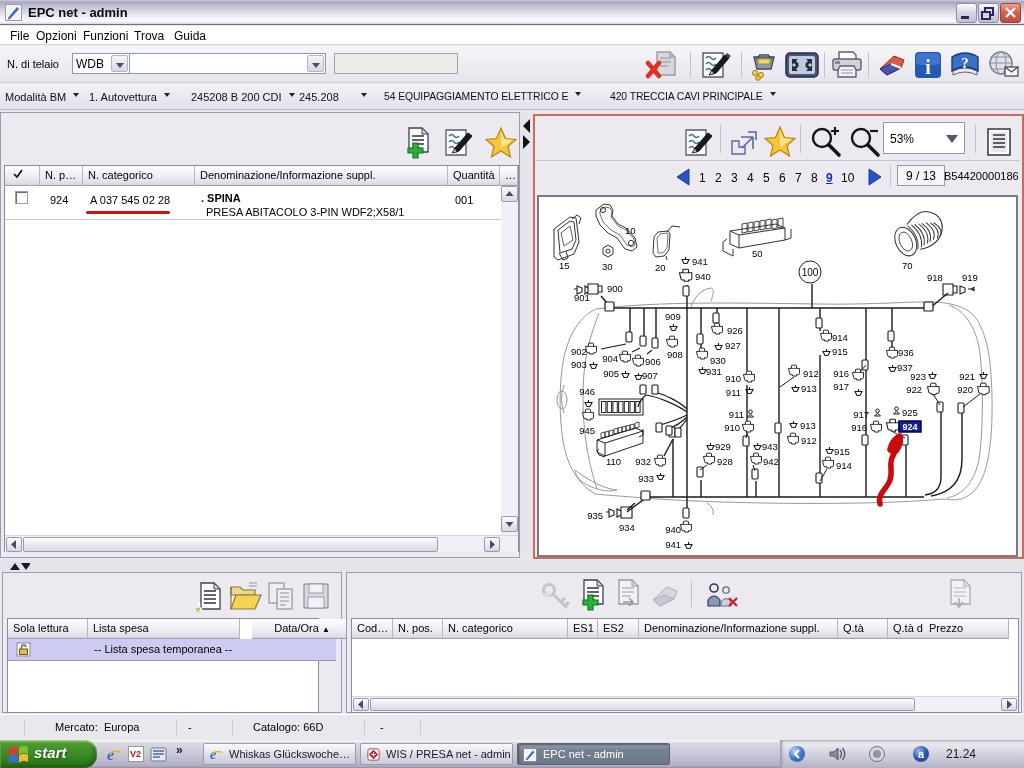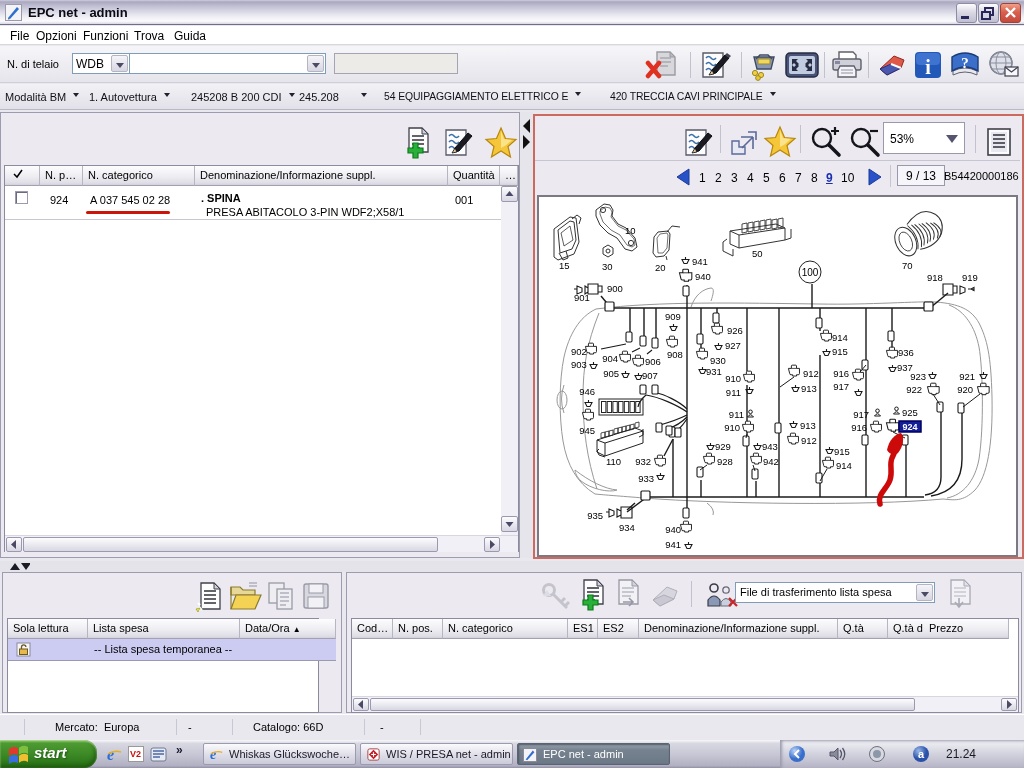--- a/index.html
+++ b/index.html
@@ -651,21 +651,21 @@
   </svg>
   <svg class="abs" style="left:296px;top:6px;" width="34" height="36" viewBox="0 0 34 36">
     <rect x="5" y="5" width="24" height="24" rx="2" fill="#d8d8e0" stroke="#9a9aa6" stroke-width="1.4"></rect>
     <rect x="10" y="5" width="14" height="9" fill="#f2f2f6" stroke="#9a9aa6"></rect>
     <rect x="9" y="18" width="16" height="11" fill="#f2f2f6" stroke="#9a9aa6"></rect>
   </svg>
 
   <div class="abs" style="left:4px;top:45px;width:312px;height:95px;border:1px solid #8c8b9e;background:#fff;">
     <div class="hcell" style="left:0;width:80px;">Sola lettura</div>
     <div class="hcell" style="left:80px;width:152px;">Lista spesa</div>
-    <div class="hcell" style="left:232px;width:96px;">Data/Ora <span style="font-size:8px;">▲</span></div>
+    <div class="hcell" style="left:244px;width:96px;text-align:center;">Data/Ora <span style="font-size:8px;">▲</span></div>
     <div class="abs" style="left:0;top:20px;width:328px;height:22px;background:#ccccf2;border-bottom:1px solid #9a99b0;">
       <svg class="abs" style="left:8px;top:3px;" width="16" height="16" viewBox="0 0 16 16">
         <rect x="1" y="1" width="13" height="13" fill="#f6f6fa" stroke="#8a8a9a"></rect>
         <rect x="3.5" y="7" width="8" height="5.5" fill="#e8b84a" stroke="#6a5a20"></rect>
         <path d="M5.5 7 v-2 a2.2 2.2 0 0 1 4.4 0" fill="none" stroke="#6a5a20" stroke-width="1.3"></path>
       </svg>
       <span class="abs" style="left:86px;top:4px;">-- Lista spesa temporanea --</span>
     </div>
   </div>
 </div>
@@ -692,24 +692,20 @@
     <path d="M6 20 l7 6 14 -7 -10 -4 z" fill="#c2c2cc" stroke="#a0a0ac" stroke-width="1"></path>
   </svg>
   <div class="abs" style="left:344px;top:8px;width:1px;height:26px;background:#c2c1ce;"></div>
   <svg class="abs" style="left:358px;top:7px;" width="34" height="32" viewBox="0 0 34 32">
     <circle cx="9" cy="8" r="4" fill="none" stroke="#3a3a48" stroke-width="1.6"></circle>
     <path d="M3 20 q6 -8 12 0 l0 6 h-12 z" fill="#8a98b8" stroke="#3a3a48" stroke-width="1.2"></path>
     <circle cx="21" cy="10" r="3.2" fill="none" stroke="#6a6a78" stroke-width="1.3"></circle>
     <path d="M16 22 q5 -7 10 0 l0 4 h-10 z" fill="#c8d0e0" stroke="#6a6a78" stroke-width="1"></path>
     <path d="M24 18 l8 8 m0 -8 l-8 8" stroke="#cc2222" stroke-width="2.2"></path>
   </svg>
-  <div class="combo" style="left:388px;top:9px;width:200px;height:21px;">
-    <span class="abs" style="left:4px;top:3px;font-size:11px;">File di trasferimento lista spesa</span>
-    <div class="cbtn"></div>
-  </div>
   <svg class="abs" style="left:596px;top:5px;" width="32" height="34" viewBox="0 0 32 34" opacity="0.8">
     <path d="M8 2 h13 l6 6 v18 h-19 z" fill="#f4f4f8" stroke="#9a9aa8" stroke-width="1.3"></path>
     <path d="M21 2 v6 h6 z" fill="#e0e0e8" stroke="#9a9aa8"></path>
     <path d="M11 10 h12 M11 14 h12 M11 18 h12" stroke="#c0c0cc" stroke-width="1.5"></path>
     <path d="M16 20 v8 m-4 -4 l4 5 4 -5" fill="none" stroke="#9a9aa8" stroke-width="1.6"></path>
   </svg>
 
   <div class="abs" style="left:4px;top:45px;width:668px;height:95px;border:1px solid #8c8b9e;background:#fff;">
     <div class="hcell" style="left:0;width:41px;">Cod…</div>
     <div class="hcell" style="left:41px;width:50px;">N. pos.</div>

